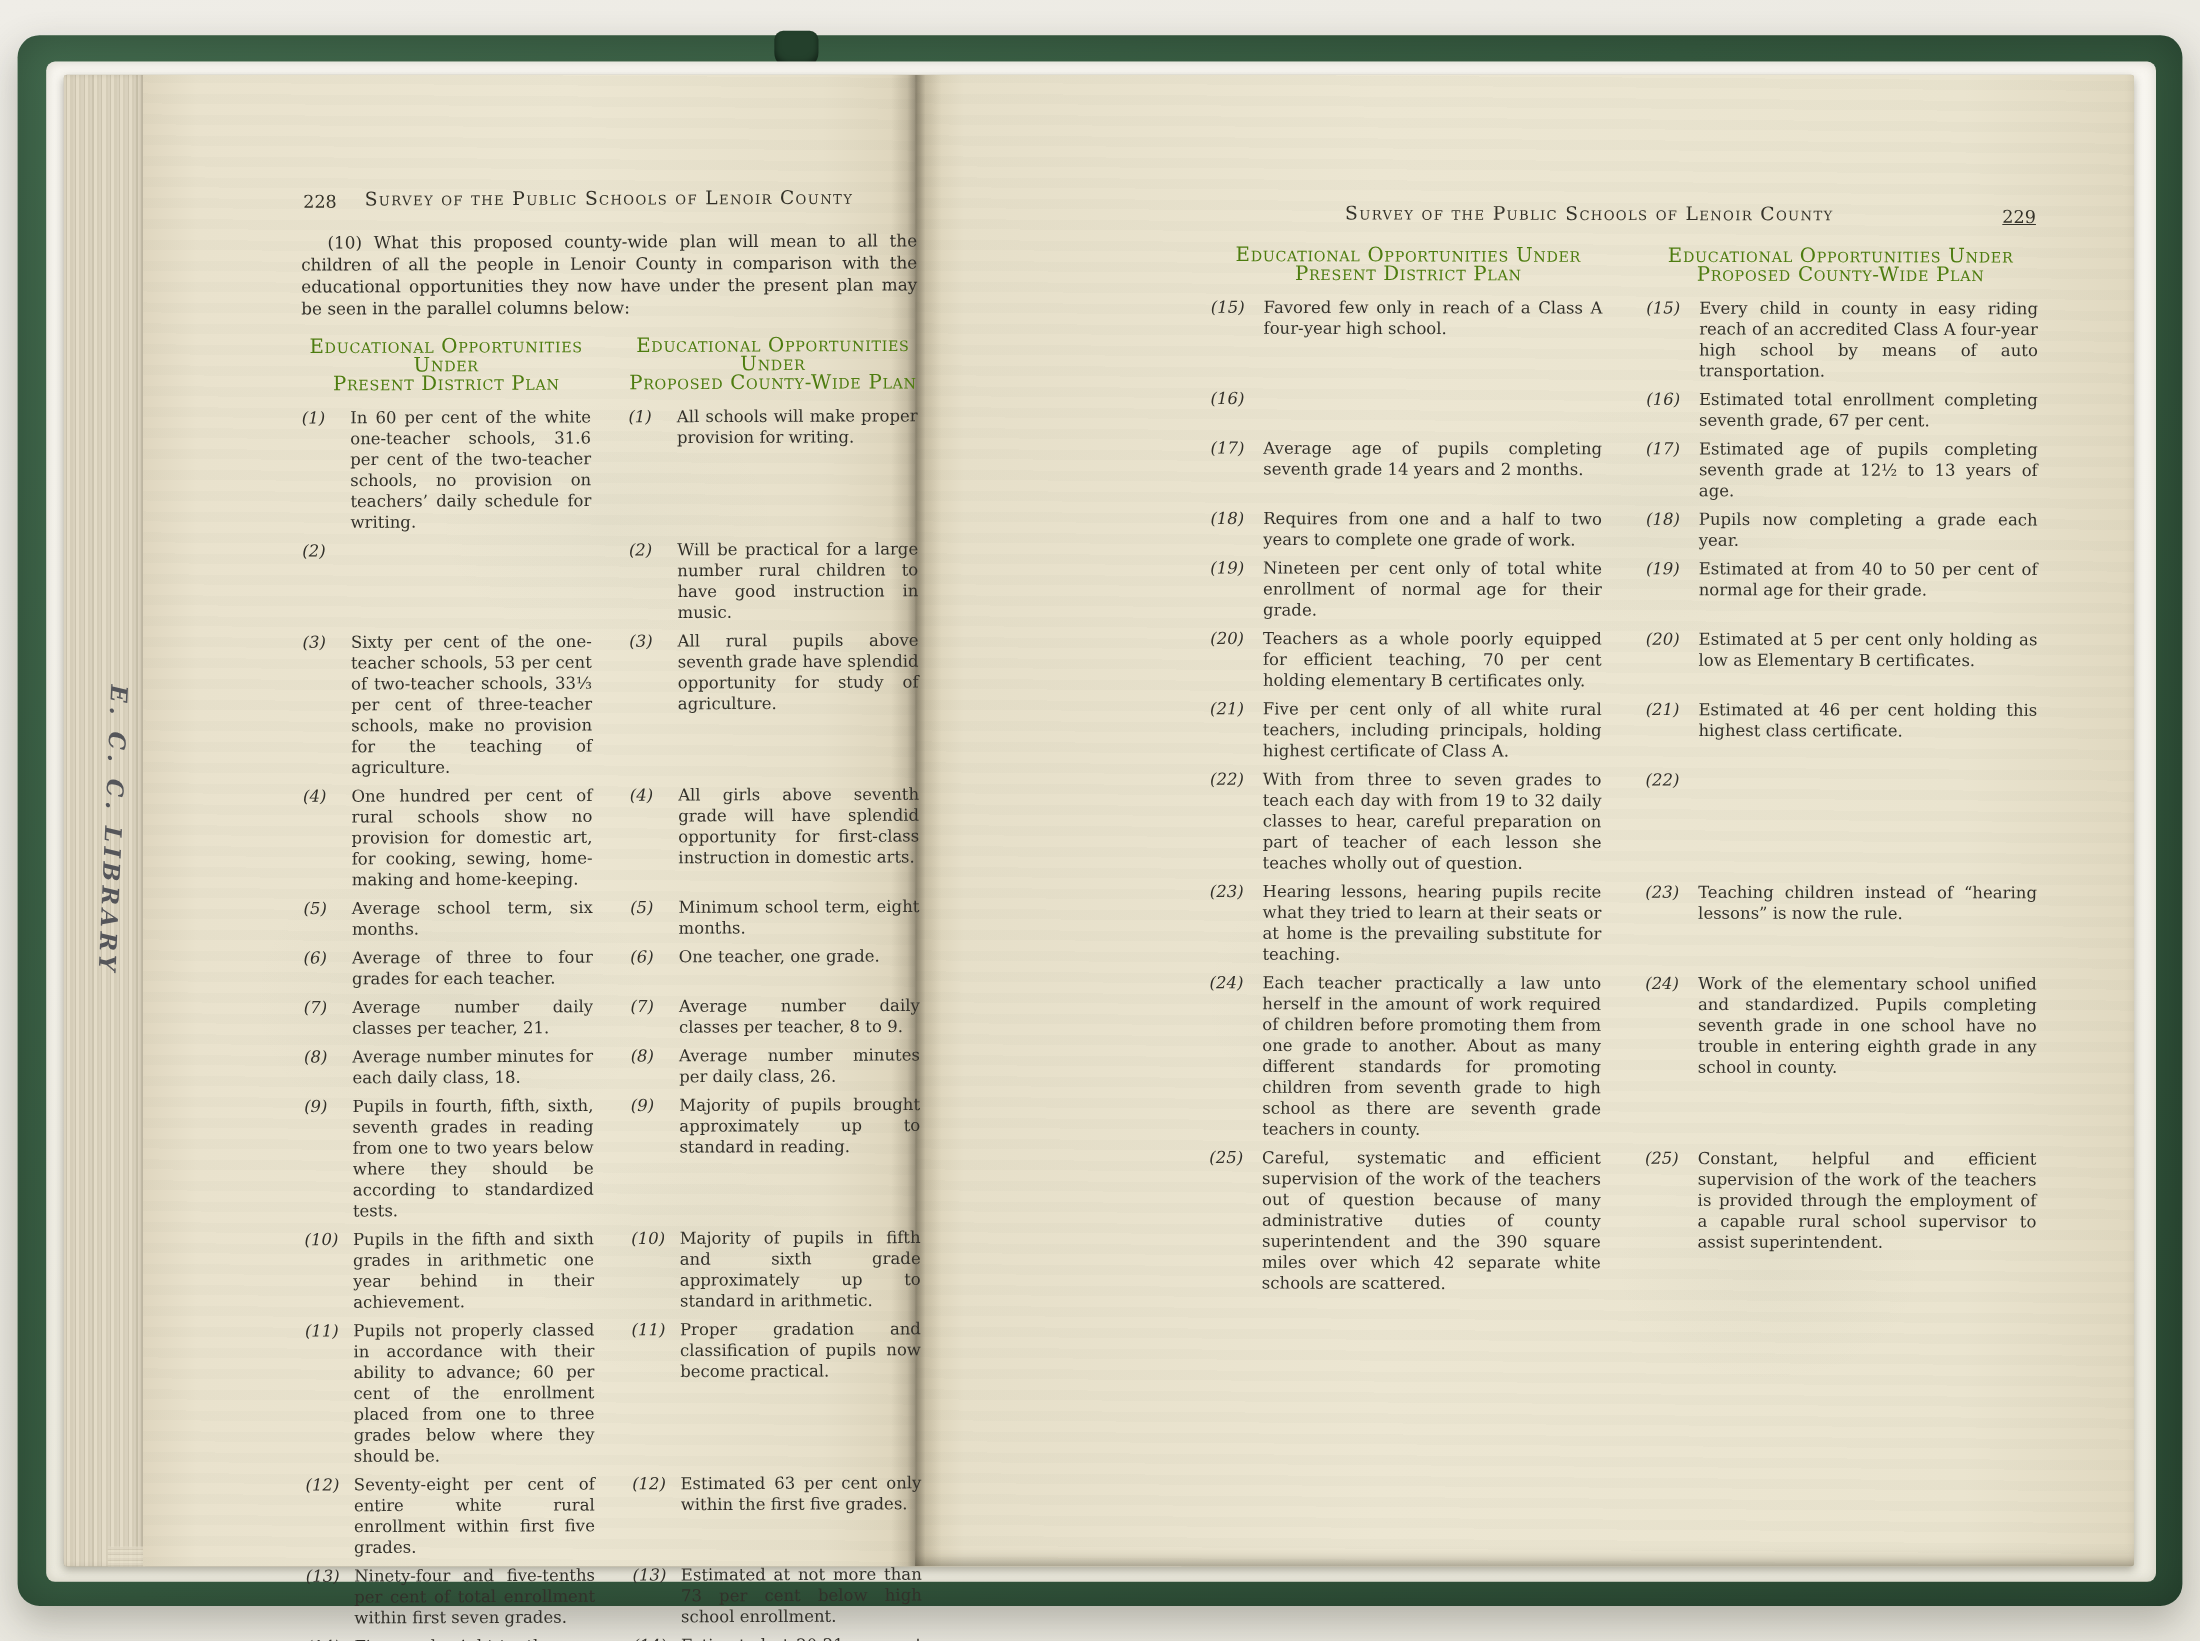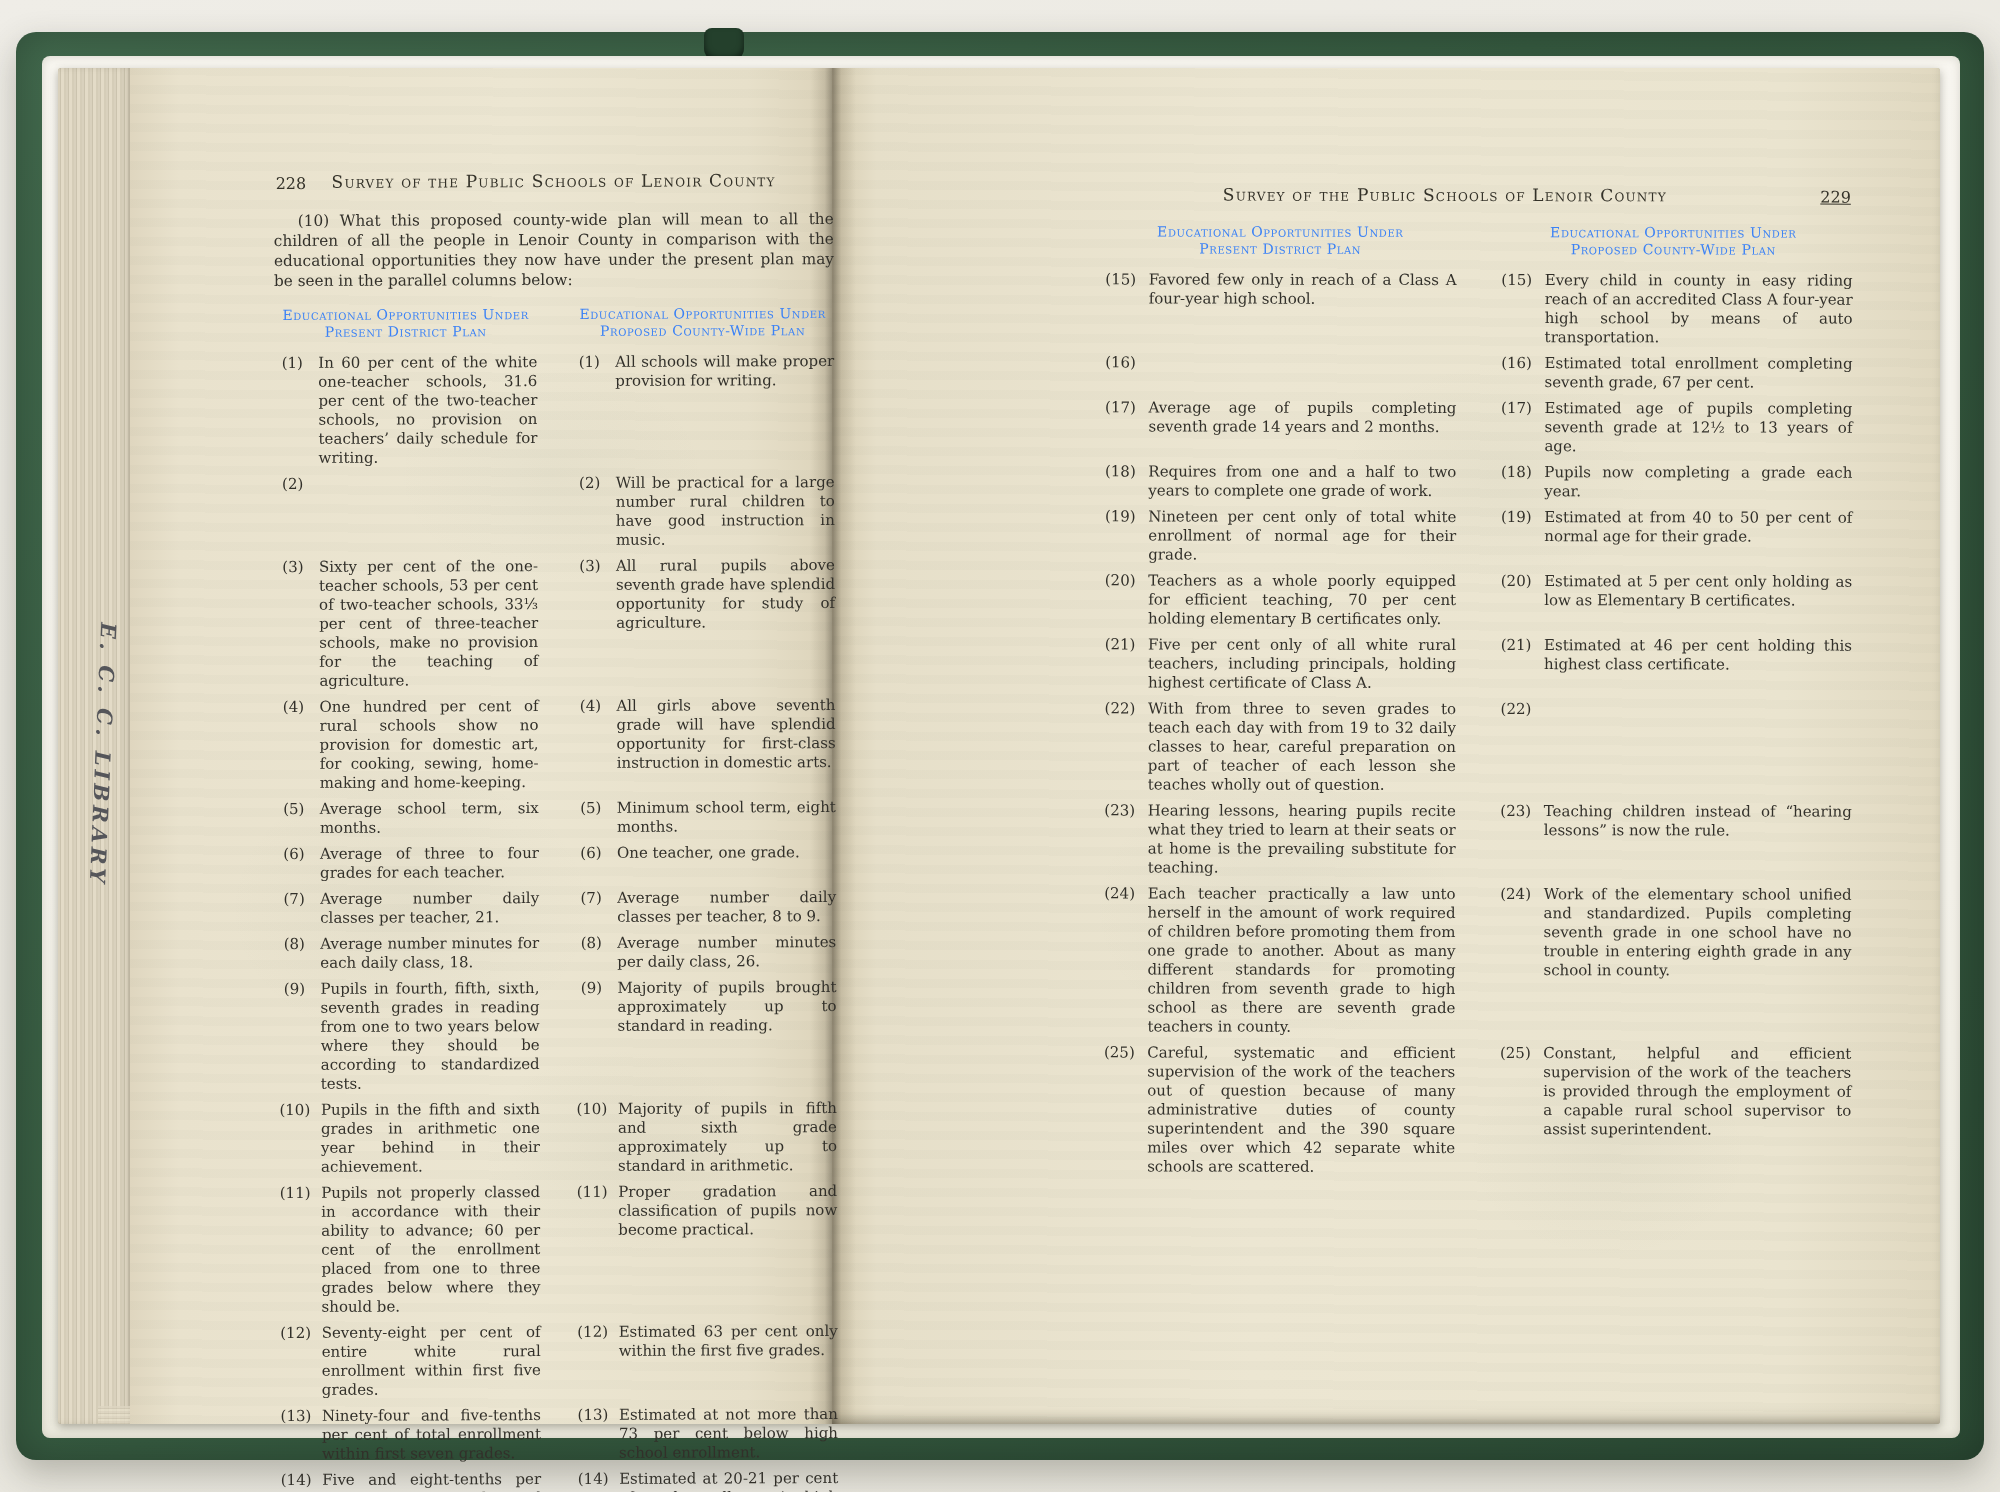--- a/index.html
+++ b/index.html
@@ -92,25 +92,25 @@
   .pagenum{position:absolute;top:1px;font-size:16px;color:#343229;}
   .pagenum.left{left:2px;}
   .pagenum.right{right:2px;text-decoration:underline;}
   .intro{
     margin:0 0 16px 0;text-align:justify;text-indent:24px;
     font-size:15.3px;line-height:20px;
   }
   .twocol-head{display:flex;gap:34px;margin-bottom:13px;}
   .col-head{
     flex:1;text-align:center;font-variant:small-caps;
-    font-size:14px;line-height:17px;letter-spacing:.6px;color:#3b82f6;
+    font-size:18px;line-height:17px;letter-spacing:.6px;color:#4d7c0f;
   }
   .pair-row{display:flex;gap:34px;margin-bottom:7px;}
   .item{flex:1;position:relative;padding-left:44px;text-align:justify;}
-  .item .num{position:absolute;left:0;top:0;width:36px;text-align:center;}
+  .item .num{position:absolute;left:0;top:0;width:36px;text-align:left;font-style:italic;}
   .content-right .pair-row{gap:40px;}
   .content-right .item{padding-left:48px;}
   .content-right .item .num{width:40px;}
 </style>
 </head>
 <body>
 
 <div class="cover">
   <div class="spine-notch"></div>
   <div class="endpaper"></div>

